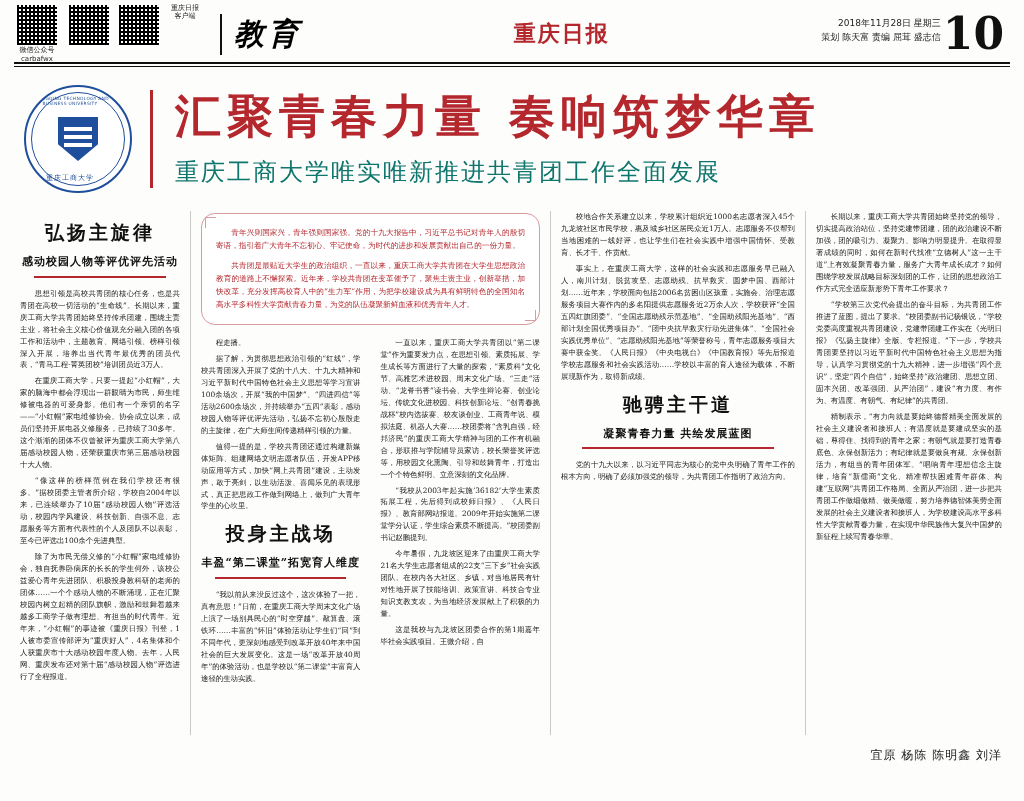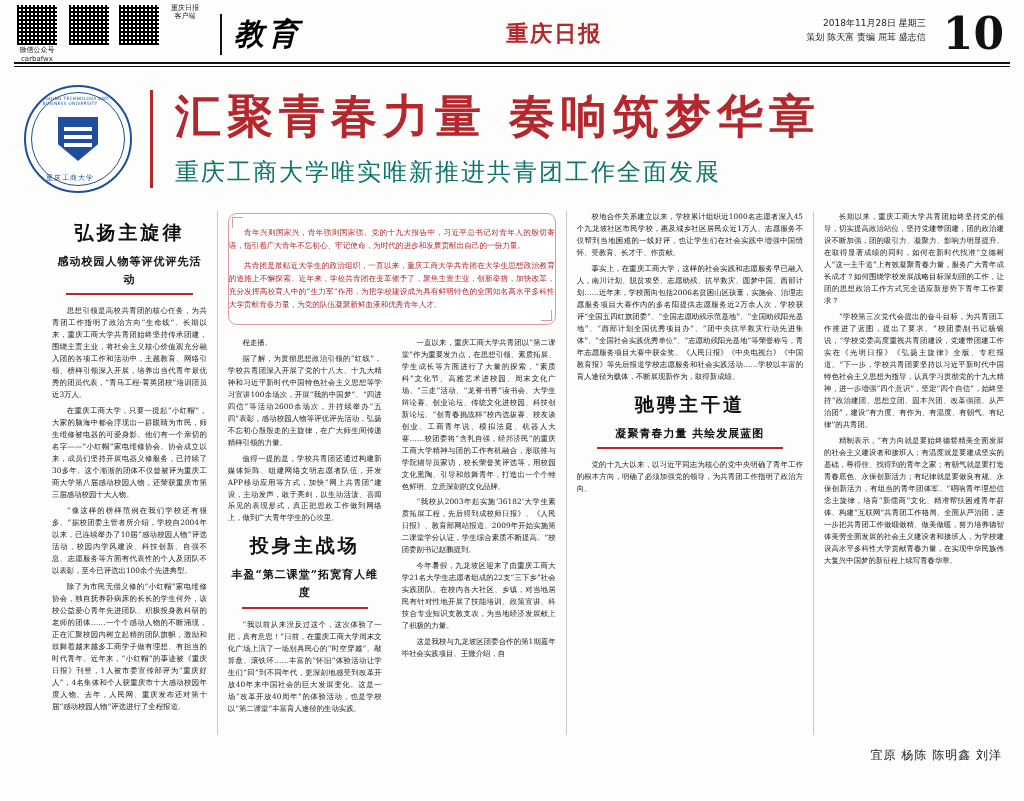--- a/index.html
+++ b/index.html
@@ -89,21 +89,21 @@
     font-family: "DejaVu Serif", "Liberation Serif", serif;
     font-size: 22px;
     font-weight: bold;
     color: #b3272d;
     letter-spacing: 2px;
   }
 
   .masthead-right {
     display: flex;
     align-items: flex-start;
-    gap: 17px;
+    gap: 2px;
     font-size: 9px;
     color: #222;
     padding-right: 6px;
   }
   .masthead-right .meta {
     text-align: right;
     line-height: 1.6;
     padding-top: 4px;
   }
   .page-no {
@@ -207,21 +207,21 @@
   }
   .col {
     box-sizing: border-box;
     padding: 0 10px;
     font-family: "DejaVu Serif", "Liberation Serif", serif;
     font-size: 7.4px;
     line-height: 1.62;
     color: #1a1a1a;
     text-align: justify;
   }
-  .col.c1 { width: 175px; border-right: 1px solid #c9c9c9; padding-left: 4px; margin-left: 32px;}
+  .col.c1 { width: 175px; border-right: 1px solid #c9c9c9; padding-left: 4px;}
   .col.c2 { width: 360px; border-right: 1px solid #c9c9c9; }
   .col.c3 { width: 255px; border-right: 1px solid #c9c9c9; }
   .col.c4 { width: 200px; padding-right: 4px;}
 
   .col p {
     margin: 0 0 4px 0;
     text-indent: 2em;
   }
 
   .sec-head {
@@ -246,22 +246,22 @@
   .sec-head .bar {
     margin: 5px auto 0 auto;
     width: 82%;
     height: 2px;
     background: #b3272d;
   }
 
   
   .quote-box {
     border: 1px solid #d99aa0;
-    border-radius: 9px;
-    padding: 12px 0;
+    border-radius: 14px;
+    padding: 12px 14px;
     margin: 2px 0 12px 0;
     background: #fff;
     position: relative;
   }
   .quote-box::before,
   .quote-box::after {
     content: "";
     position: absolute;
     width: 10px; height: 10px;
     border: 1px solid #d99aa0;
@@ -351,21 +351,21 @@
   </div>
 
   <div class="columns">
 
     <div class="col c1">
       <div class="sec-head">
         <div class="big">弘扬主旋律</div>
         <div class="sub">感动校园人物等评优评先活动</div>
         <div class="bar"></div>
       </div>
-      <p>思想引领是高校共青团的核心任务，为共青团工作指明了政治方向“生命线”。长期以来，重庆工商大学共青团始终坚持传承团建，围绕主责主业，将社会主义核心价值观充分融入团的各项工作和活动中，主题教育、网络引领、榜样引领深入开展，培养出当代青年最优秀的团员代表，“青马工程·菁英团校”培训团员近3万人。</p>
+      <p>思想引领是高校共青团的核心任务，也是共青团在高校一切活动的“生命线”。长期以来，重庆工商大学共青团始终坚持传承团建，围绕主责主业，将社会主义核心价值观充分融入团的各项工作和活动中，主题教育、网络引领、榜样引领深入开展，培养出当代青年最优秀的团员代表，“青马工程·菁英团校”培训团员近3万人。</p>
       <p>在重庆工商大学，只要一提起“小红帽”，大家的脑海中都会浮现出一群眼睛为市民，师生维修被电器的可爱身影。他们有一个亲切的名字——“小红帽”家电维修协会。协会成立以来，成员们坚持开展电器义修服务，已持续了30多年。这个渐渐的团体不仅曾被评为重庆工商大学第八届感动校园人物，还荣获重庆市第三届感动校园十大人物。</p>
       <p>“像这样的榜样范例在我们学校还有很多。”据校团委主管者所介绍，学校自2004年以来，已连续举办了10届“感动校园人物”评选活动，校园内学风建设、科技创新、自强不息、志愿服务等方面有代表性的个人及团队不以表彰，至今已评选出100余个先进典型。</p>
       <p>除了为市民无偿义修的“小红帽”家电维修协会，独自抚养卧病床的长长的学生何外，该校公益爱心青年先进团队、积极投身教科研的老师的团体……一个个感动人物的不断涌现，正在汇聚校园内树立起精的团队旗帜，激励和鼓舞着越来越多工商学子做有理想、有担当的时代青年。近年来，“小红帽”的事迹被《重庆日报》刊登，1人被市委宣传部评为“重庆好人”，4名集体和个人获重庆市十大感动校园年度人物。去年，人民网、重庆发布还对第十届“感动校园人物”评选进行了全程报道。</p>
     </div>
 
     <div class="col c2">
       <div class="quote-box">
         <p>青年兴则国家兴，青年强则国家强。党的十九大报告中，习近平总书记对青年人的殷切寄语，指引着广大青年不忘初心、牢记使命，为时代的进步和发展贡献出自己的一份力量。</p>
         <p>共青团是最贴近大学生的政治组织，一直以来，重庆工商大学共青团在大学生思想政治教育的道路上不懈探索。近年来，学校共青团在变革催予了，聚焦主责主业，创新举措，加快改革，充分发挥高校育人中的“生力军”作用，为把学校建设成为具有鲜明特色的全国知名高水平多科性大学贡献青春力量，为党的队伍凝聚新鲜血液和优秀青年人才。</p>
       </div>

